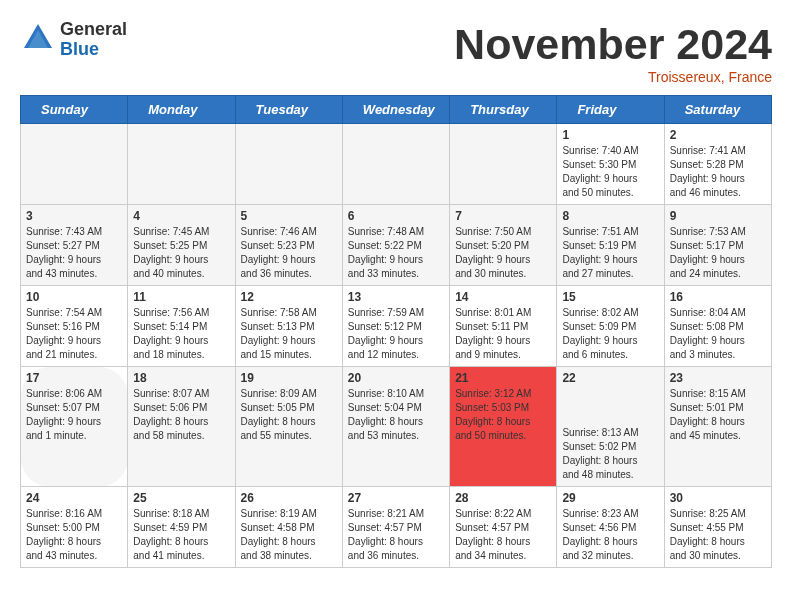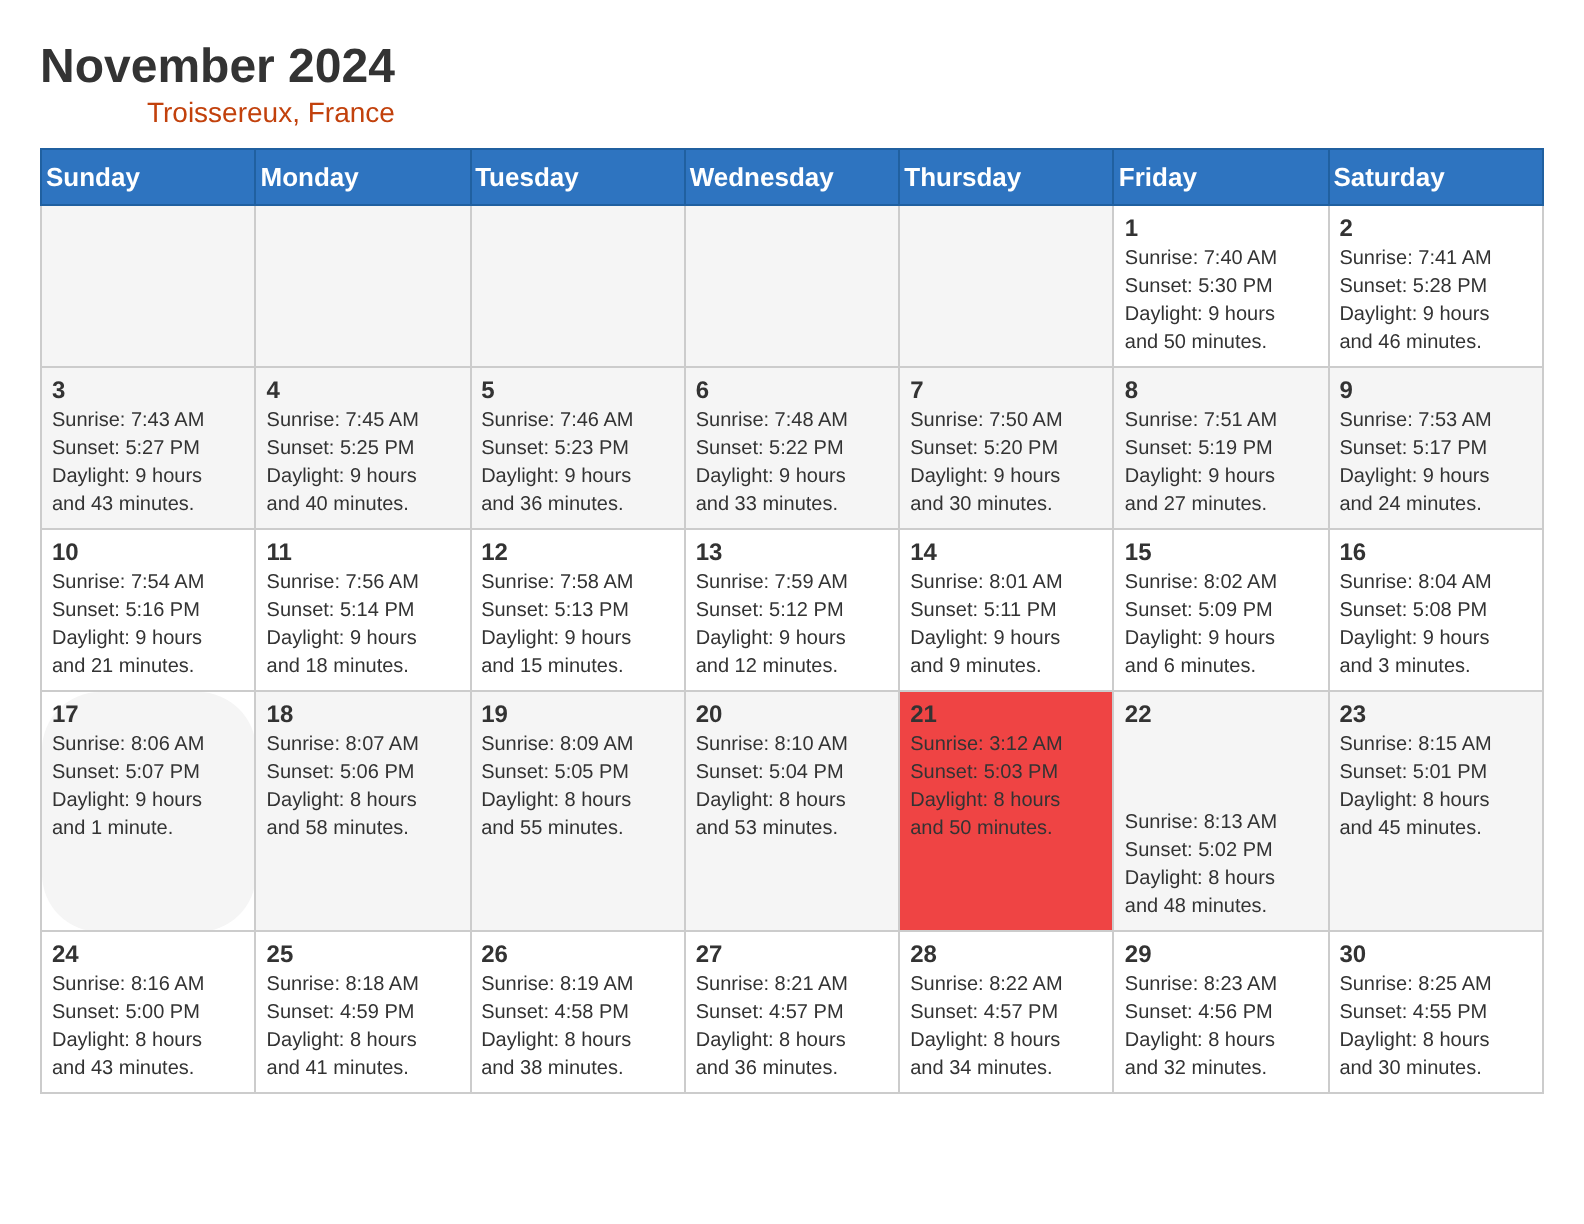--- a/index.html
+++ b/index.html
@@ -35,41 +35,42 @@
       font-weight: bold;
       color: #1a6ab1;
     }
     .logo-icon {
       margin-right: 4px;
     }
     .title-area {
       text-align: right;
     }
     .month-title {
-      font-size: 24px;
+      font-size: 43px;
       font-weight: bold;
       color: #333;
     }
     .location {
       font-size: 14px;
       color: #c2410c;
     }
     table {
       width: 100%;
       border-collapse: collapse;
       table-layout: fixed;
     }
     th {
       background-color: #2e74c0;
       color: #fff;
       text-align: left;
-      padding: 6px 2px;
+      padding: 6px 20px;
       font-size: 13px;
       font-weight: bold;
       border: 1px solid #2060a0;
+      font-style: italic;
     }
     td {
       vertical-align: top;
       padding: 4px 5px;
       font-size: 10.5px;
       color: #333;
       border: 1px solid #ccc;
       height: 80px;
       background: #fff;
     }
@@ -91,20 +92,32 @@
       background: #fff;
     }
     tr:nth-child(even) td:not(.empty) {
       background: #f5f5f5;
     }
   </style>
 </head>
 <body>
 
 <div class="header">
+  <div class="logo">
+    <div class="logo-icon">
+      <svg width="36" height="36" viewBox="0 0 36 36">
+        <polygon points="18,4 32,28 4,28" fill="#2e74c0"></polygon>
+        <polygon points="18,10 28,28 8,28" fill="#5a9fd4" opacity="0.6"></polygon>
+      </svg>
+    </div>
+    <div class="logo-text">
+      <span class="logo-general">General</span>
+      <span class="logo-blue">Blue</span>
+    </div>
+  </div>
   <div class="title-area">
     <div class="month-title">November 2024</div>
     <div class="location">Troissereux, France</div>
   </div>
 </div>
 
 <table>
   <thead>
     <tr>
     <th>Sunday</th>

